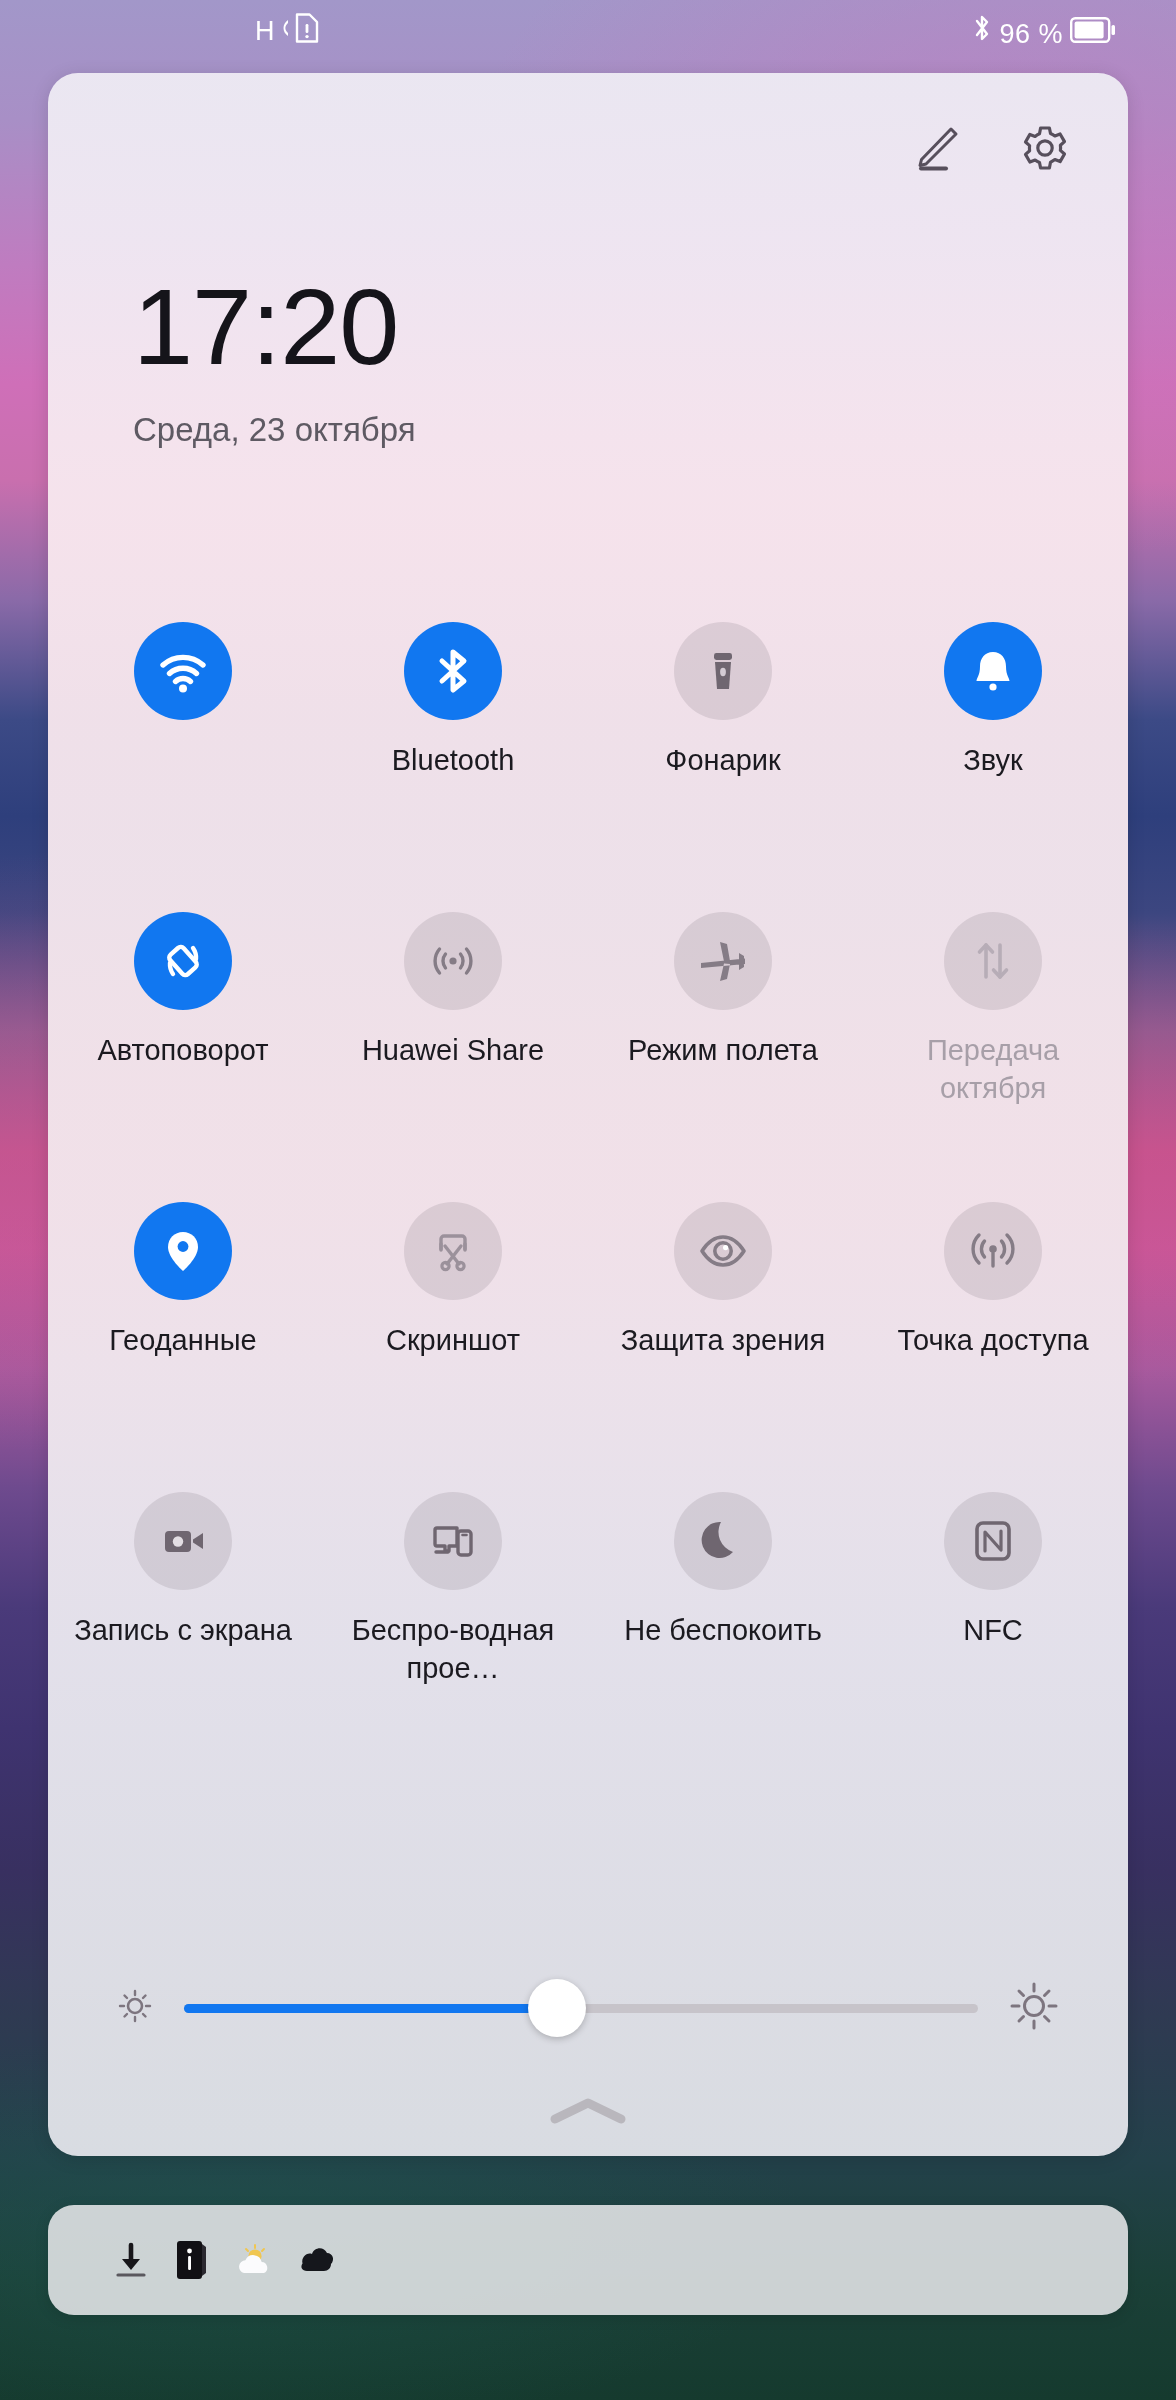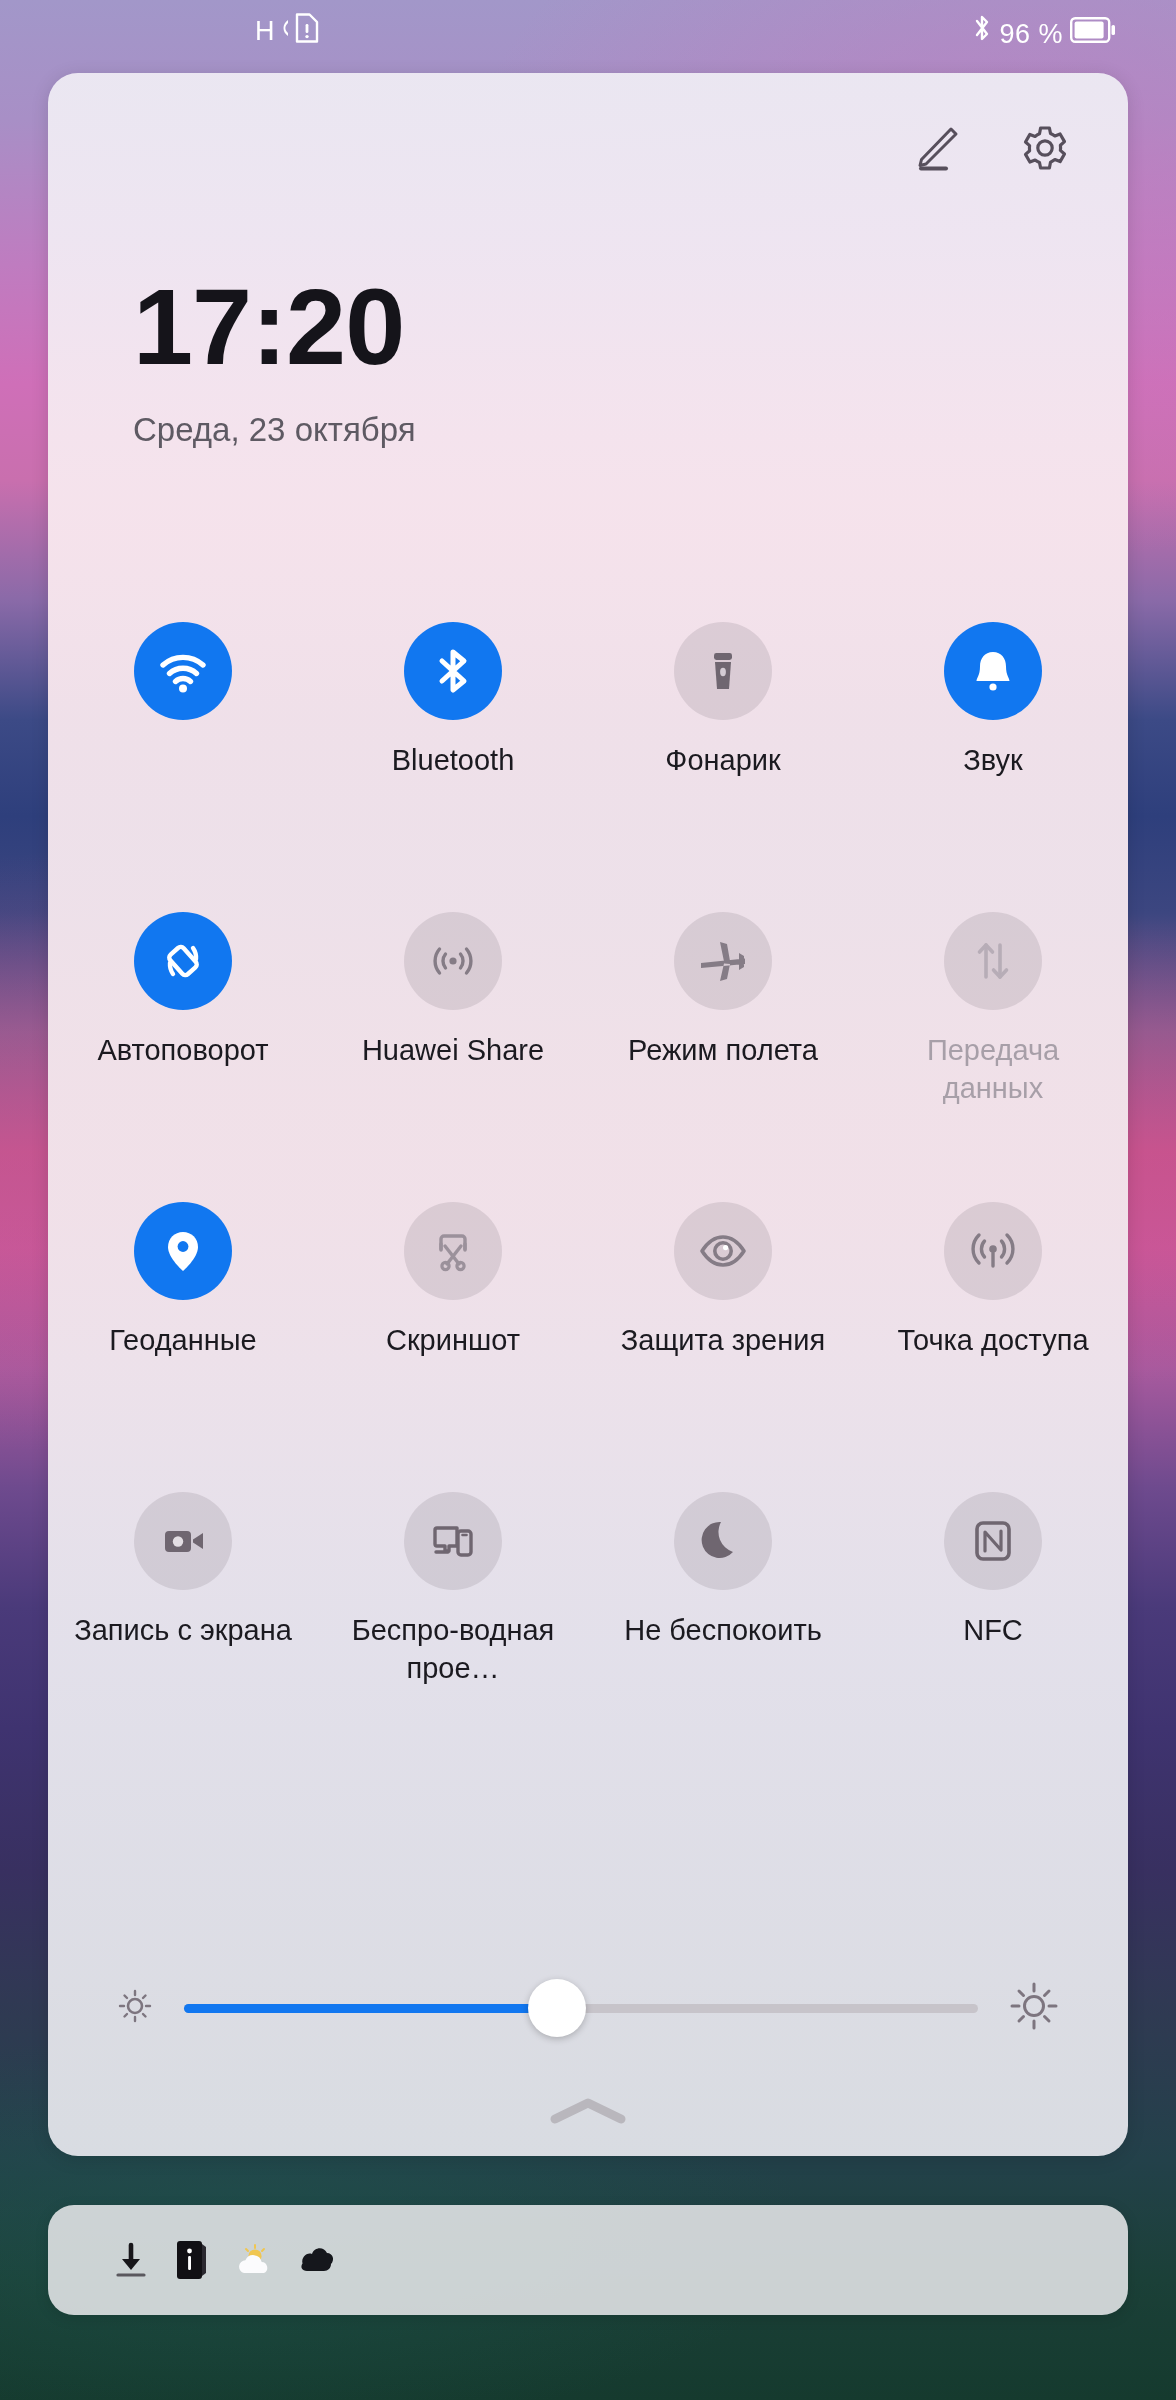--- a/index.html
+++ b/index.html
@@ -93,21 +93,21 @@
     position:absolute; top:0; right:0; width:100%; height:150px;
     display:flex; justify-content:flex-end; align-items:center;
     gap:48px; padding-right:52px;
   }
   .hdr-icon { width:62px; height:62px; display:flex; align-items:center; justify-content:center; }
 
   
   #clock-block { position:absolute; top:200px; left:85px; }
   #clock-time {
     font-size:108px; line-height:1.0;
-    color:#15141a; font-weight:700;
+    color:#15141a; font-weight:400;
     letter-spacing:-1px;
   }
   #clock-date {
     margin-top:30px;
     font-size:33px; color:#5e5a63; font-weight:400;
   }
 
   
   #toggle-grid {
     position:absolute; top:537px; left:0; width:100%;
@@ -318,21 +318,21 @@
 
     <div class="tcell">
       <div class="tcircle off">
         <svg width="52" height="52" viewBox="0 0 52 52">
           <line x1="19" y1="10" x2="19" y2="42" stroke="#b7adb7" stroke-width="3.6" stroke-linecap="round"></line>
           <path d="M12.5 17 L19 10 L25.5 17" fill="none" stroke="#b7adb7" stroke-width="3.6" stroke-linecap="round" stroke-linejoin="round"></path>
           <line x1="33" y1="10" x2="33" y2="42" stroke="#b7adb7" stroke-width="3.6" stroke-linecap="round"></line>
           <path d="M26.5 35 L33 42 L39.5 35" fill="none" stroke="#b7adb7" stroke-width="3.6" stroke-linecap="round" stroke-linejoin="round"></path>
         </svg>
       </div>
-      <div class="tlabel dim">Передача данных</div>
+      <div class="tlabel dim">Передача октября</div>
     </div>
 
     <div class="tcell">
       <div class="tcircle on">
         <svg width="52" height="52" viewBox="0 0 52 52">
           <path d="M26 7 C17.5 7 11 13.5 11 22 C11 33 26 46 26 46 C26 46 41 33 41 22 C41 13.5 34.5 7 26 7 Z" fill="#fff"></path>
           <circle cx="26" cy="21.5" r="5.4" fill="#1177f0"></circle>
         </svg>
       </div>
       <div class="tlabel">Геоданные</div>

